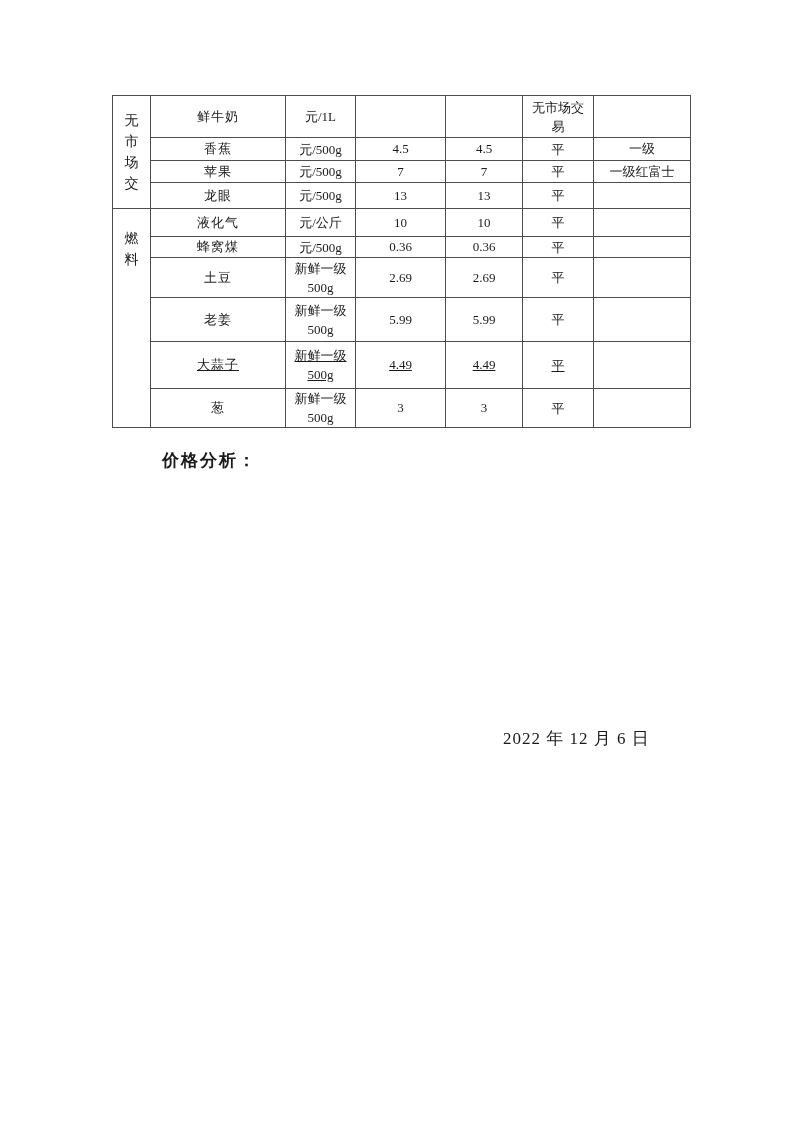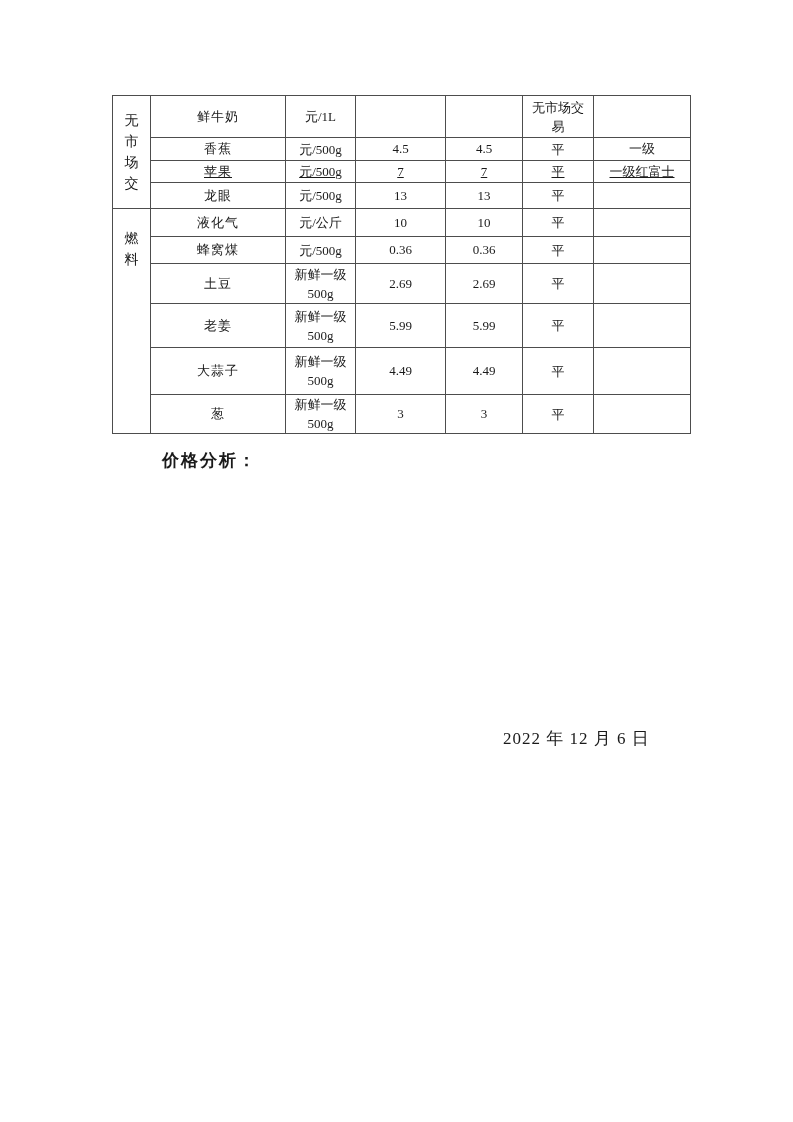--- a/index.html
+++ b/index.html
@@ -36,27 +36,27 @@
   col.c-group  { width: 38px; }
   col.c-name   { width: 135px; }
   col.c-unit   { width: 70px; }
   col.c-now    { width: 90px; }
   col.c-prev   { width: 77px; }
   col.c-trend  { width: 71px; }
   col.c-remark { width: 97px; }
 
   .price-table tr:nth-child(1)  { height: 42px; }
   .price-table tr:nth-child(2)  { height: 23px; }
-  .price-table tr:nth-child(3)  { height: 22px; text-decoration: underline; }
+  .price-table tr:nth-child(3)  { height: 22px; }
   .price-table tr:nth-child(4)  { height: 26px; }
   .price-table tr:nth-child(5)  { height: 28px; }
-  .price-table tr:nth-child(6)  { height: 27px; }
+  .price-table tr:nth-child(6)  { height: 21px; }
   .price-table tr:nth-child(7)  { height: 40px; }
   .price-table tr:nth-child(8)  { height: 44px; }
-  .price-table tr:nth-child(9)  { height: 47px; }
+  .price-table tr:nth-child(9)  { height: 47px; text-decoration: underline; }
   .price-table tr:nth-child(10) { height: 37px; }
 
   .price-table td.name   { letter-spacing: 1px; }
   .price-table td.unit   { white-space: pre-line; line-height: 19px; }
   .price-table td.trend  { white-space: pre-line; line-height: 19px; }
   .price-table td.group-cell { padding: 0; }
   .price-table td.group-cell.top { vertical-align: top; padding-top: 19px; }
   .v-label {
     display: inline-block;
     width: 15px;

